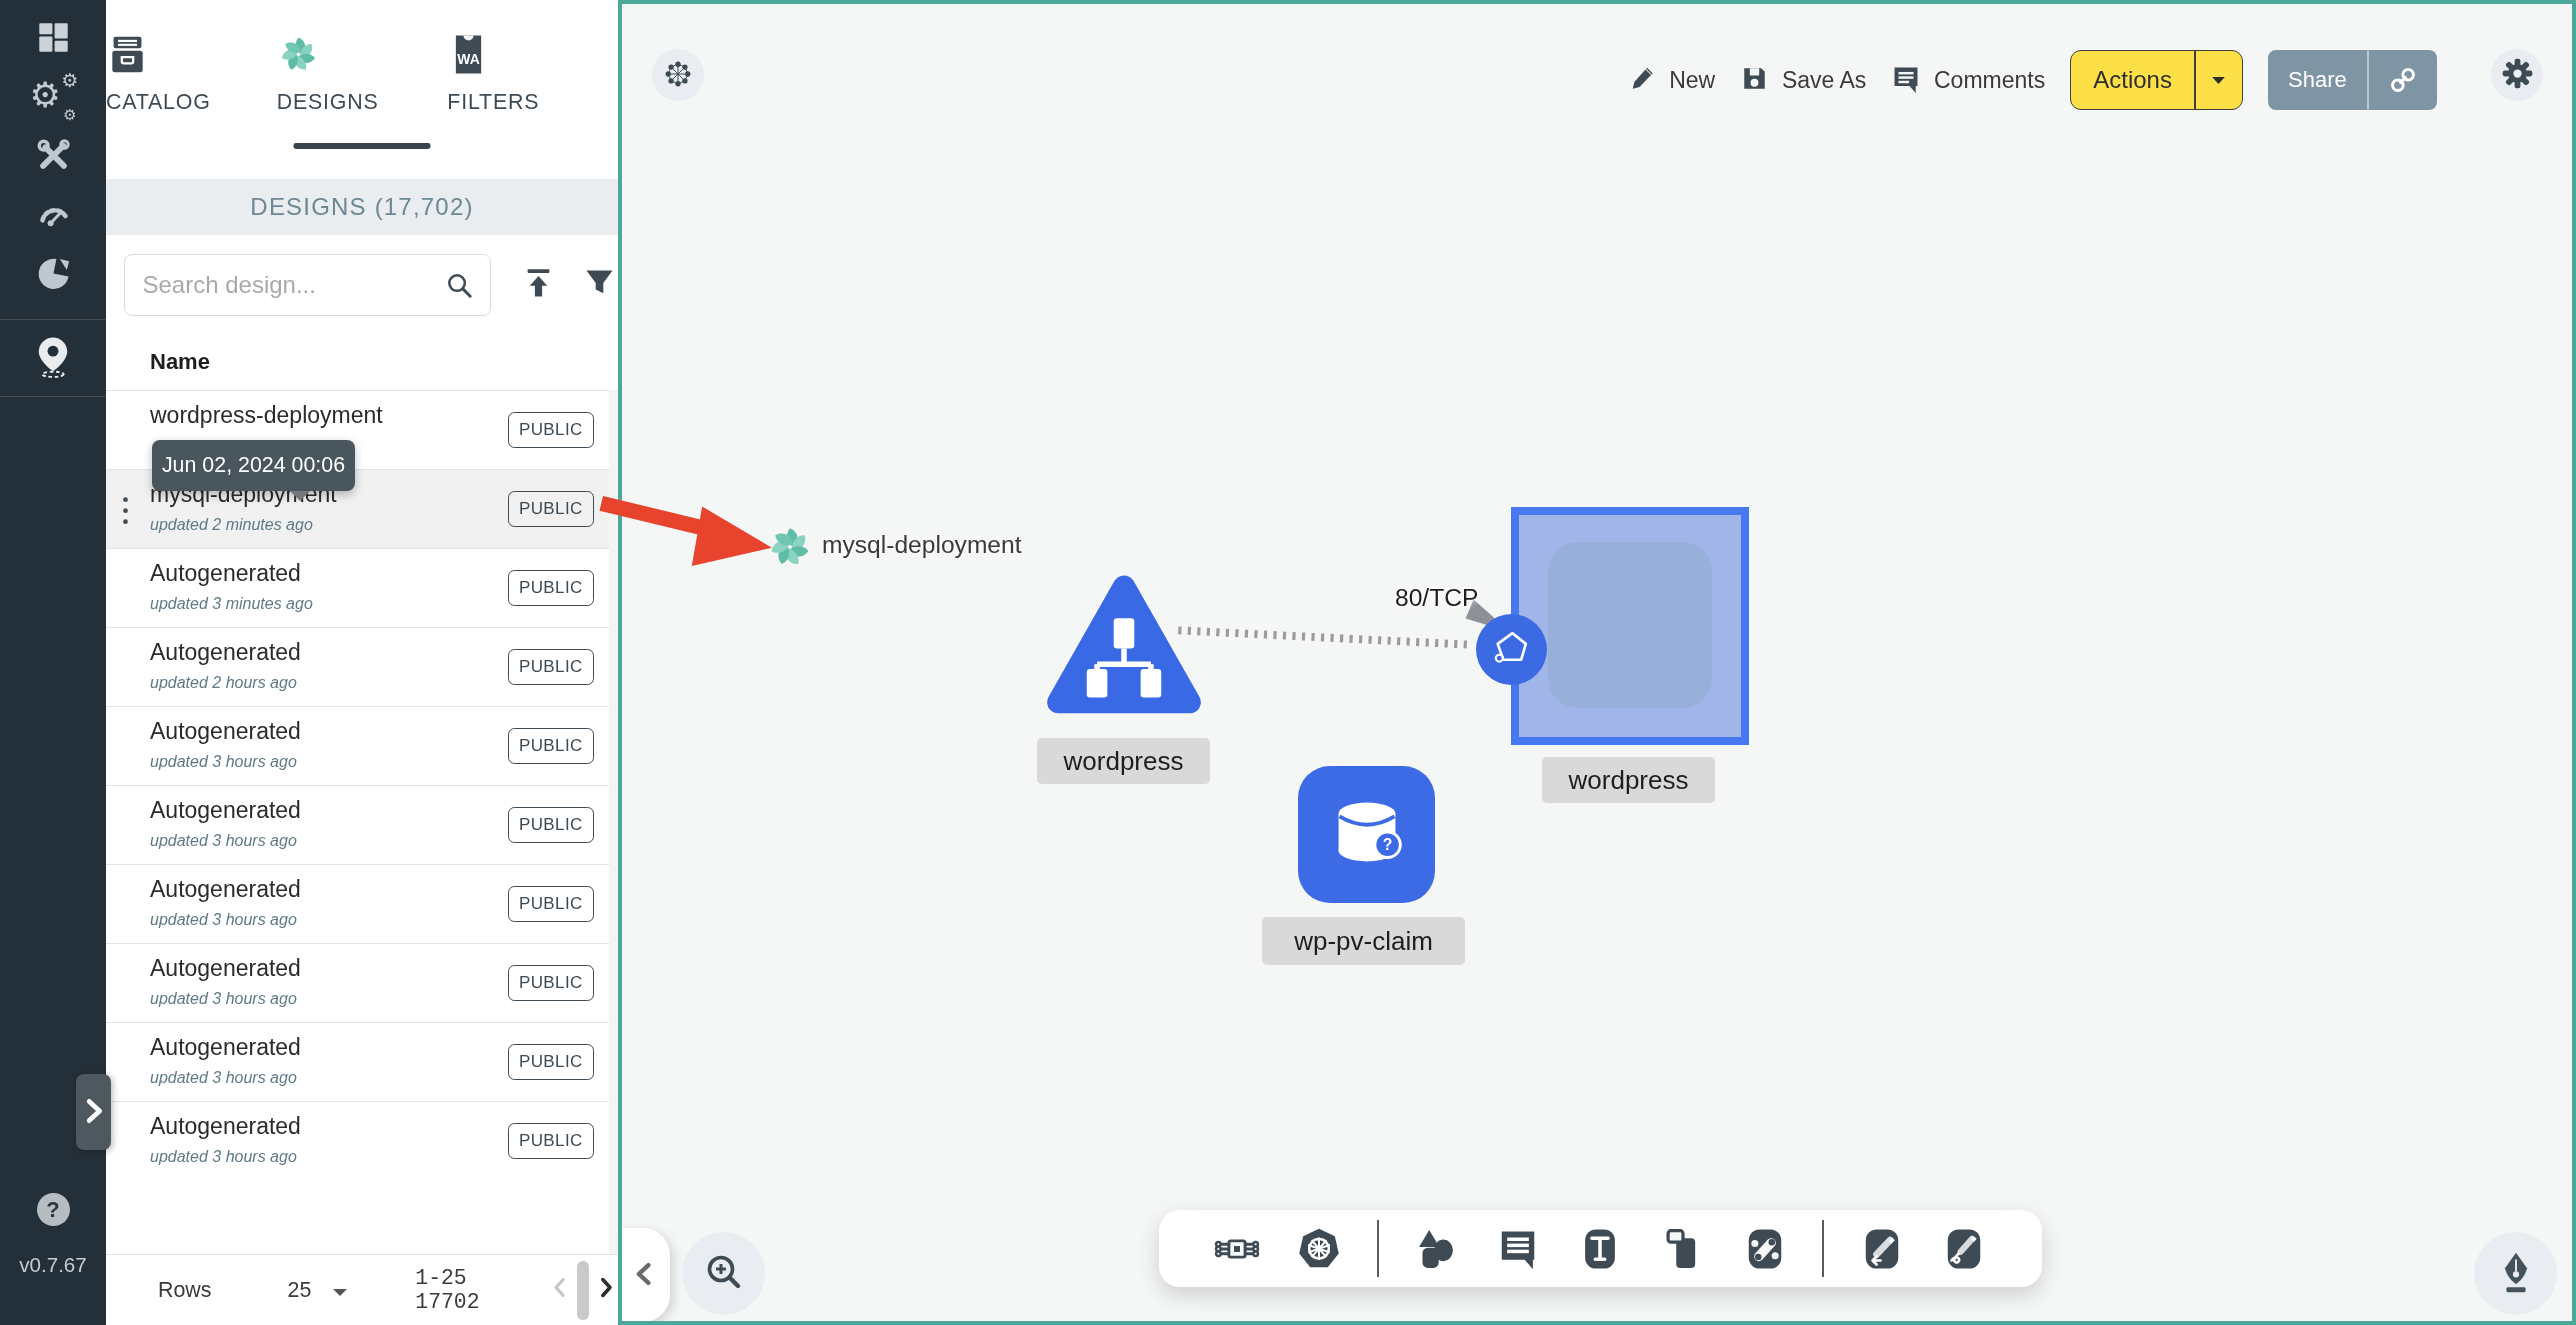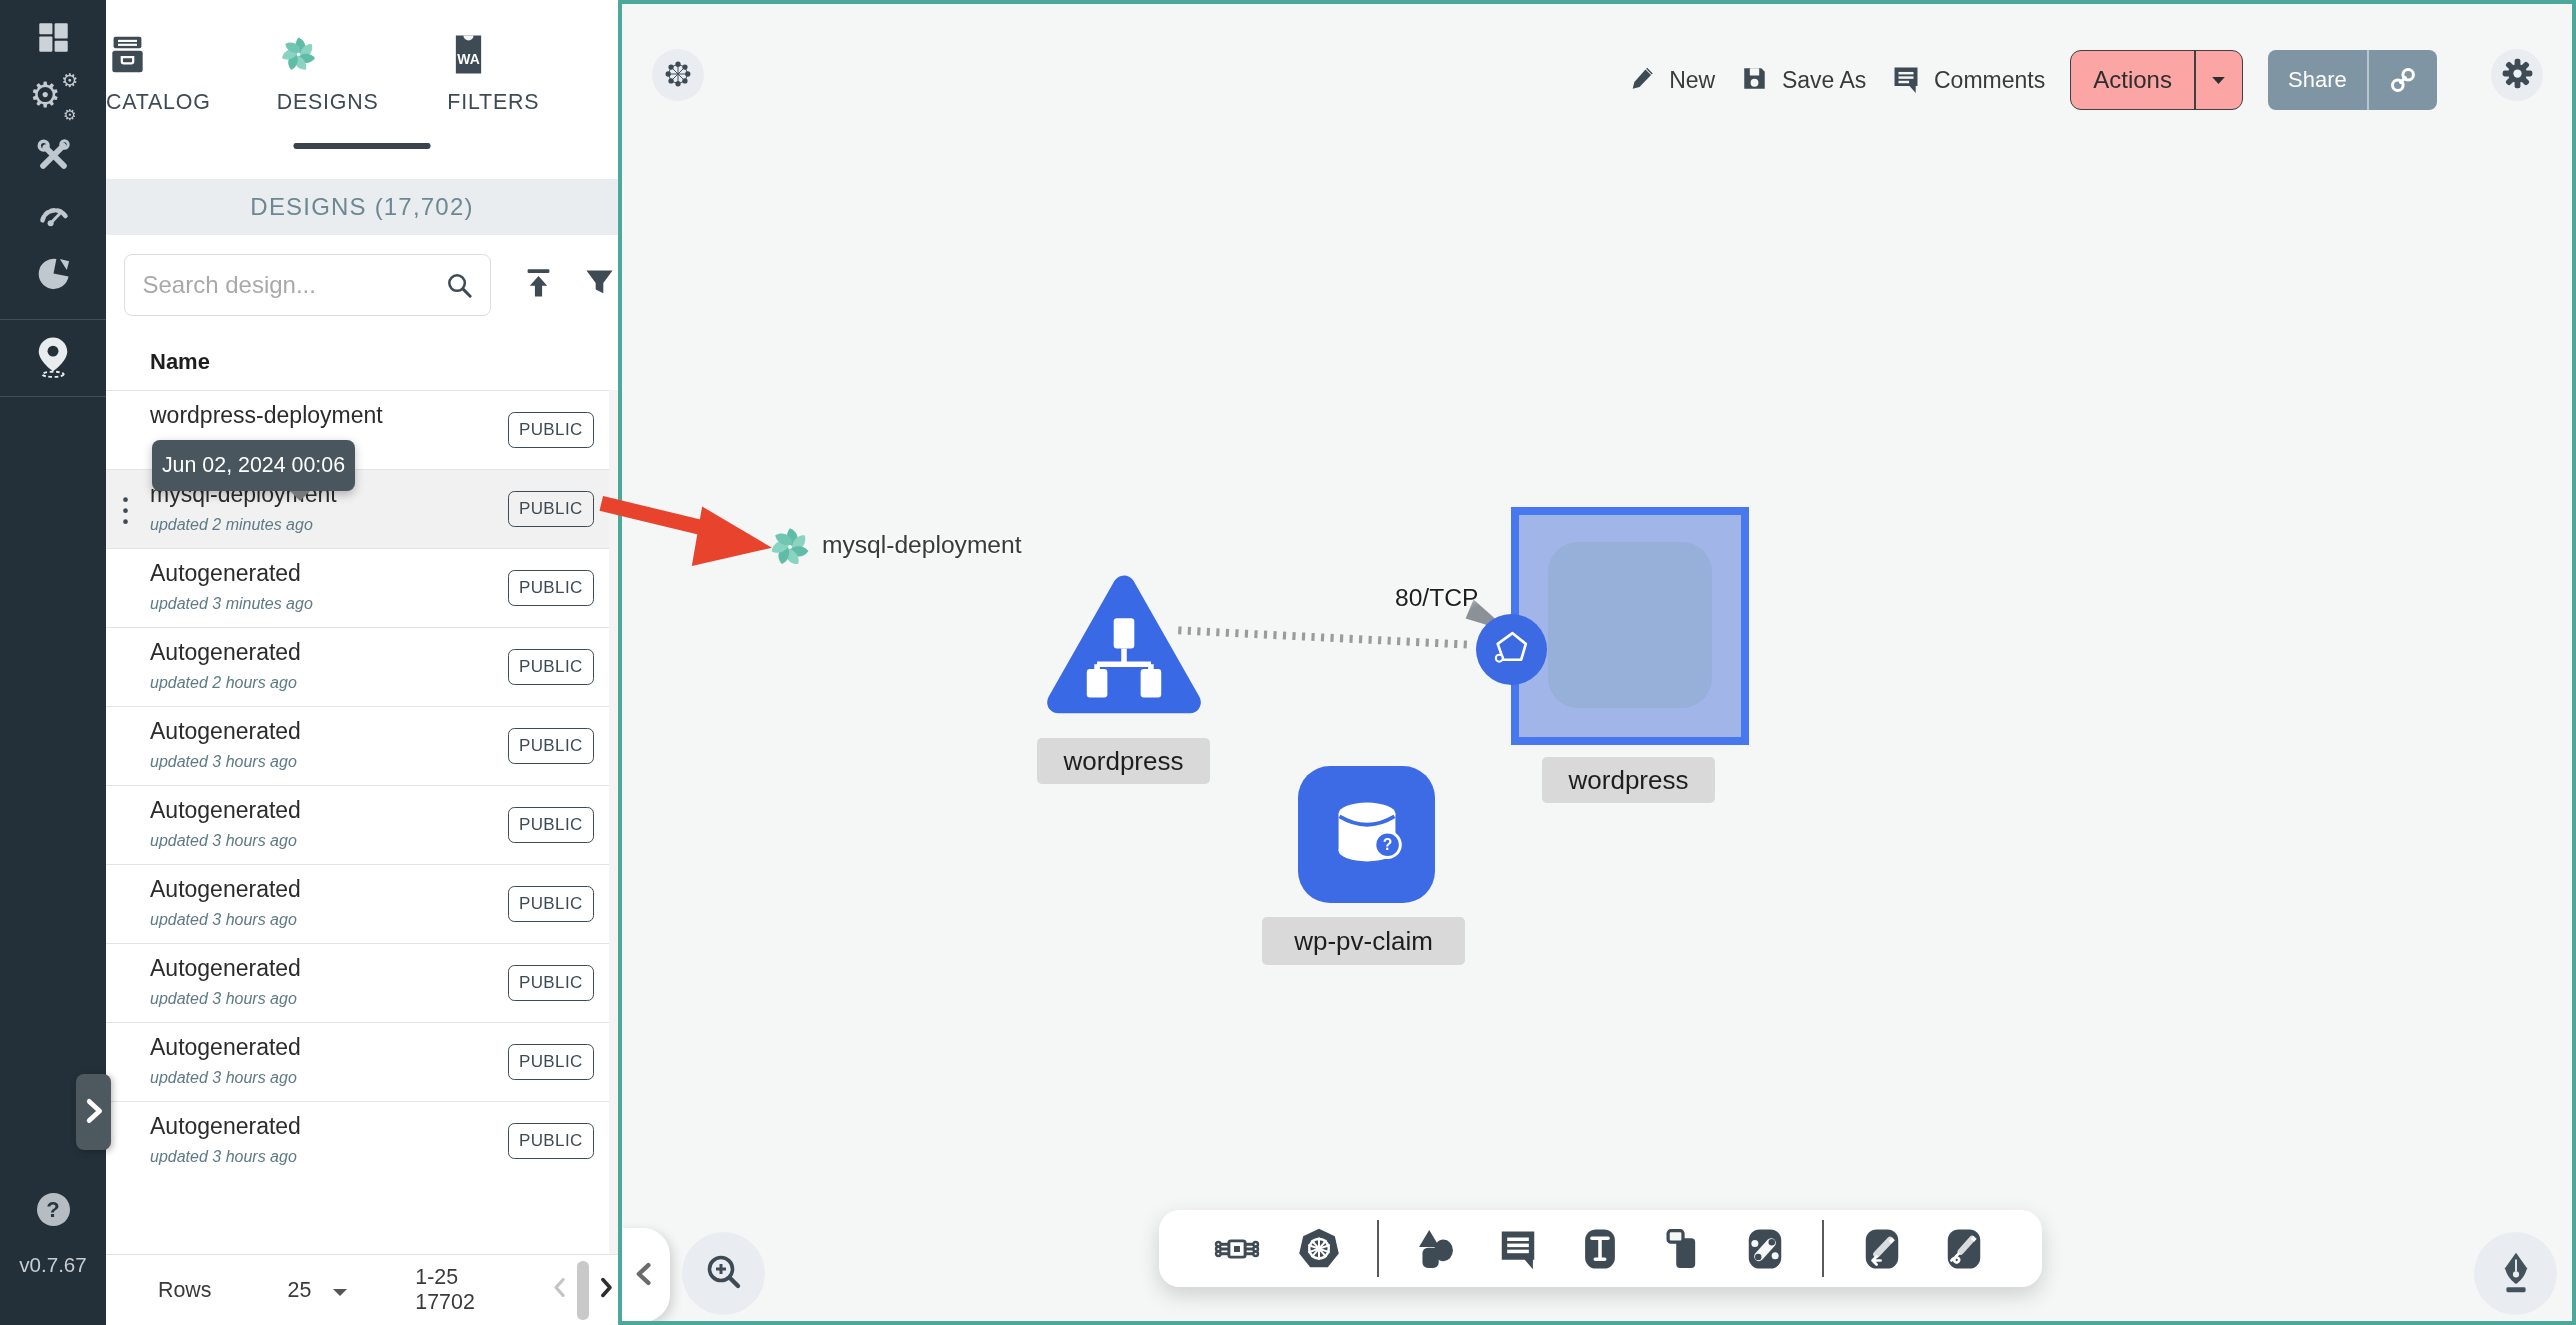--- a/index.html
+++ b/index.html
@@ -42,32 +42,32 @@
   .row-updated { margin-top:8px; font-size:16px; font-style:italic; color:#5E7A86; }
   .row-badge { position:absolute; right:24px; top:20.6px; border:1.6px solid #3E4A54; border-radius:6.4px; color:#3E4A54; font-size:17px; letter-spacing:0.4px; padding:7.1px 10.3px; background:transparent;}
   .kebab { position:absolute; left:14.3px; top:24px; display:none; }
   .row.selected .kebab { display:block; }
   .tooltip { position:absolute; left:46px; top:50px; width:203px; height:51px; background:#4A565E; border-radius:8px; color:#fff; font-size:21.4px; display:flex; align-items:center; justify-content:center; z-index:9; box-shadow:0 3.2px 9.5px rgba(0,0,0,0.25);}
   .tooltip::after { content:""; position:absolute; left:68%; bottom:-10.3px; border:10.3px solid transparent; border-top-color:#75797D; border-bottom:none; }
   .panel-footer { position:relative; height:71px; border-top:0.8px solid #E2E2E2; display:flex; align-items:center; font-size:21.4px; color:#3A3A3A;}
   .pf-rows { margin-left:52px; }
   .pf-select { margin-left:76px; display:flex; align-items:flex-end; gap:22px; cursor:pointer;}
   .pf-caret { width:0; height:0; border:7.1px solid transparent; border-top-color:#555; margin-top:6.4px;}
-  .pf-range { margin-left:68px; }
+  .pf-range { margin-left:68px;font-family:Liberation Mono, monospace; }
   .pf-nav { display:flex; align-items:center; gap:22px; margin-left:51px; }
   .pf-thumb { position:absolute; right:29px; bottom:4.8px; width:12px; height:59px; background:#C9C9C9; border-radius:5.6px;}
   .list-track { position:absolute; right:0; top:0; width:9.5px; height:100%; background:#F4F4F4;}
 
   
   .canvas { position:relative; flex:1; height:100%; background:#F5F6F6; border:4px solid #4DA89C; overflow:hidden; }
   .cbtn { position:absolute; border-radius:50%; background:#E9EDF2; display:flex; align-items:center; justify-content:center; cursor:pointer; }
   .topbar { position:absolute; top:44px; right:135px; height:64px; display:flex; align-items:center; gap:25px; }
   .tb-item { display:flex; align-items:center; gap:12.7px; cursor:pointer; }
   .tb-label { font-size:23px; color:#3A3A3A; }
-  .actions-btn { display:flex; align-items:stretch; height:60px; border:1.6px solid #3F3F3F; border-radius:11px; background:#fca5a5; cursor:pointer; overflow:hidden;}
+  .actions-btn { display:flex; align-items:stretch; height:60px; border:1.6px solid #3F3F3F; border-radius:11px; background:#fde047; cursor:pointer; overflow:hidden;}
   .actions-main { display:flex; align-items:center; padding:0 22px; font-size:24px; color:#2E2E2E;}
   .actions-sep { width:1.6px; background:#3F3F3F; }
   .actions-caret { width:46px; display:flex; align-items:center; justify-content:center; }
   .share-btn { display:flex; align-items:stretch; height:60px; border-radius:8px; background:#7F95A3; cursor:pointer; overflow:hidden;}
   .share-main { display:flex; align-items:center; padding:0 20.6px; font-size:22px; color:#fff;}
   .share-sep { width:1.6px; background:rgba(255,255,255,0.45); }
   .share-link { width:68px; display:flex; align-items:center; justify-content:center;}
 
   .node-label { position:absolute; background:#D9D9D9; border-radius:4.8px; color:#1E1E1E; font-size:26px; display:flex; align-items:center; justify-content:center; }
   .design-title { position:absolute; left:200px; top:527px; font-size:24.6px; color:#3A3A3A; text-shadow:0 0 8px #fff, 0 0 11px #fff; }

